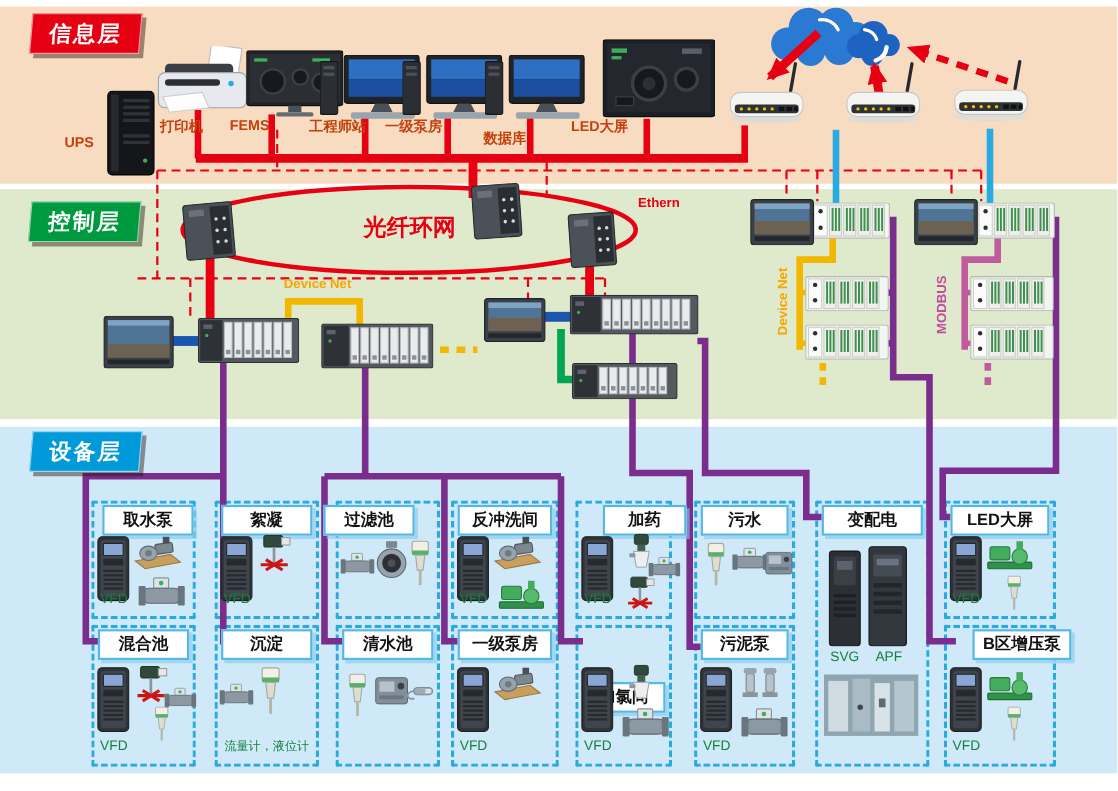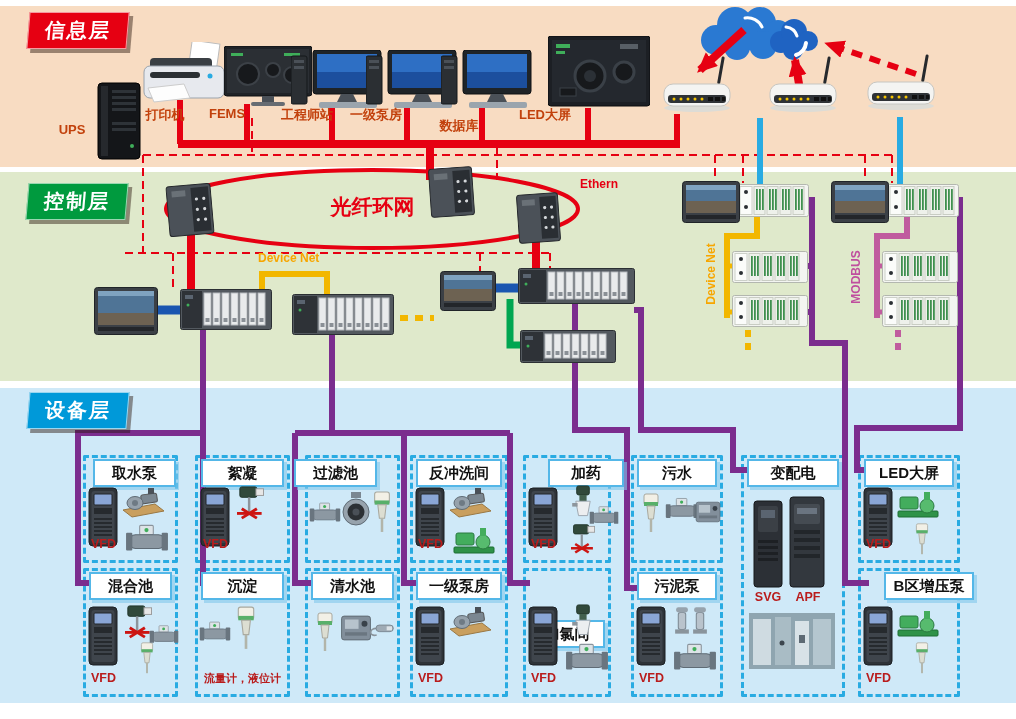--- a/index.html
+++ b/index.html
@@ -9,21 +9,21 @@
   .bg{position:absolute;left:0;width:1016px;}
   .tab{position:absolute;color:#fff;font-weight:bold;font-size:20px;letter-spacing:2px;
        padding:4px 16px;transform:skewX(-5deg);box-shadow:4px 4px 0 rgba(40,20,10,.45);
        border:1px solid rgba(255,255,255,.6);}
   .blab{position:absolute;color:#c2410c;font-weight:bold;font-size:13px;text-align:center;white-space:nowrap;}
   .nettext{position:absolute;font-weight:bold;white-space:nowrap;}
   .dashbox{position:absolute;border:3px dashed #29abe2;border-radius:2px;}
   .collabel{position:absolute;background:#fff;border:2px solid #54b7e8;
             box-shadow:3px 3px 0 rgba(130,200,235,.6);color:#111;font-weight:bold;
             font-size:15px;text-align:center;line-height:24px;white-space:nowrap;overflow:hidden;}
-  .cap{position:absolute;color:#b91c1c;font-weight:bold;font-size:12.5px;white-space:nowrap;}
+  .cap{position:absolute;color:#15803d;font-weight:normal;font-size:12.5px;white-space:nowrap;}
   .vert{transform:translate(-50%,-50%) rotate(-90deg);transform-origin:center;}
   svg{display:block;}
 </style>
 </head>
 <body>
 
 <div id="stage">
   <div class="bg" id="bg-info" style="top: 6px; height: 161px; background: rgb(248, 220, 194);"></div>
   <div class="bg" id="bg-control" style="top: 172px; height: 209px; background: rgb(223, 233, 203);"></div>
   <div class="bg" id="bg-device" style="top: 388px; height: 315px; background: rgb(207, 233, 248);"></div>

